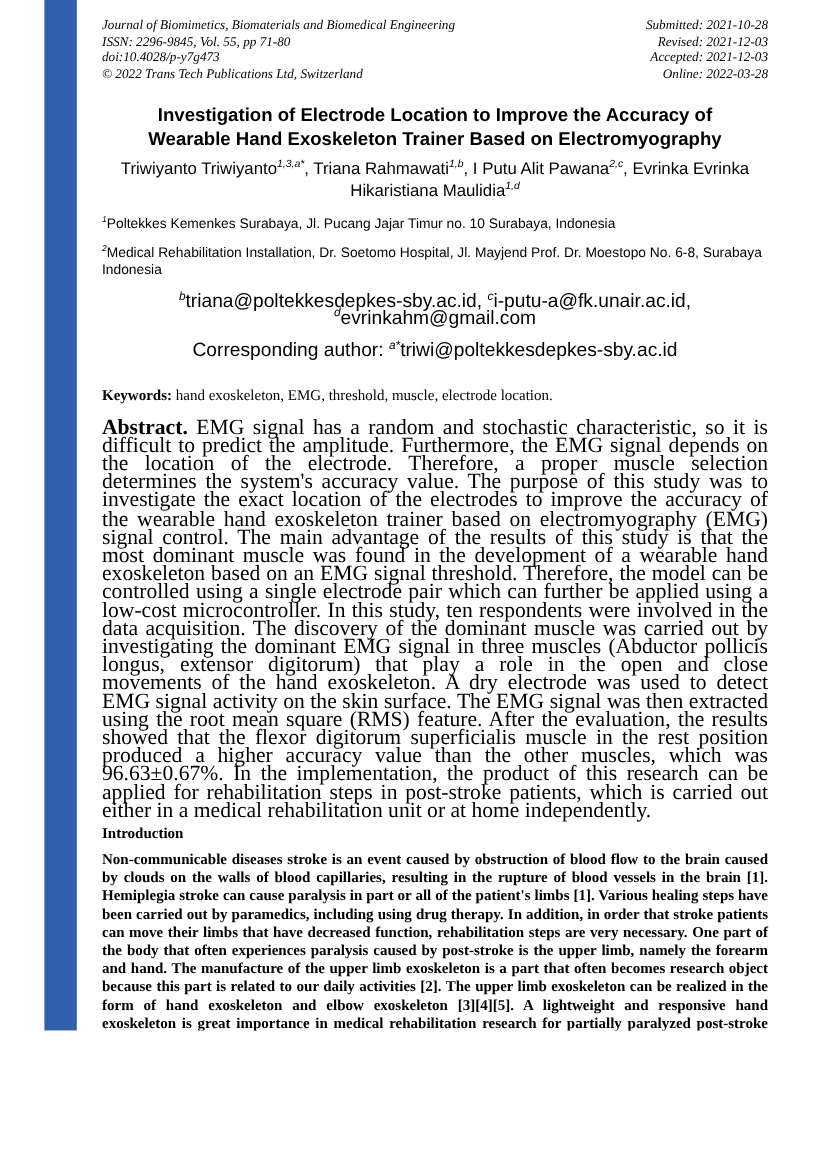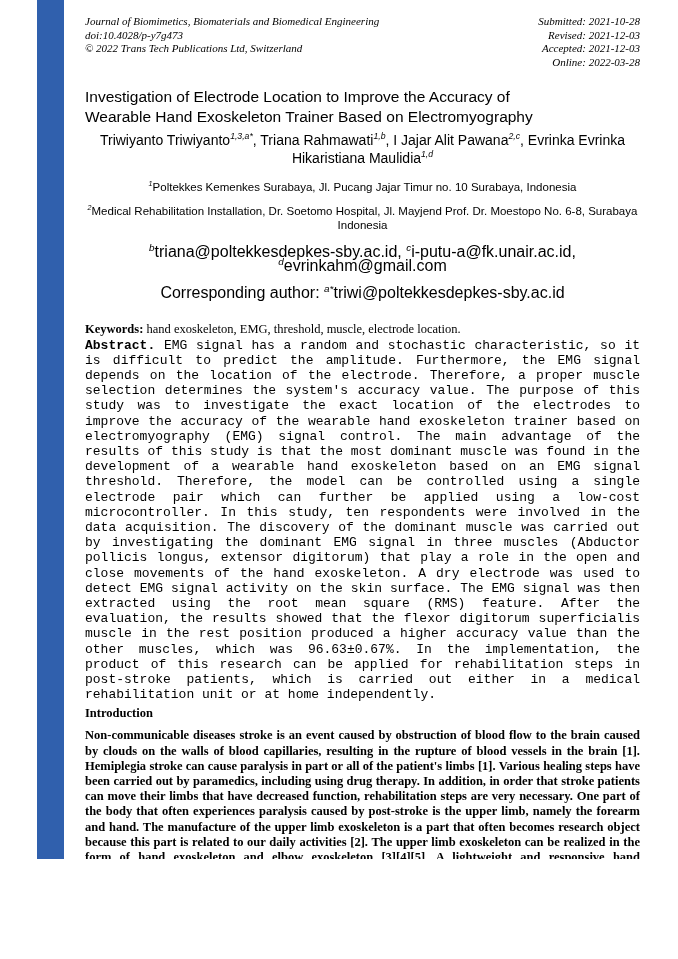--- a/index.html
+++ b/index.html
@@ -31,60 +31,59 @@
     justify-content: space-between;
     margin-top: 15px;
     font-style: italic;
     font-size: 11px;
     line-height: 13.5px;
   }
   .header-right { text-align: right; }
   .title {
     margin-top: 18px;
     font-family: "Liberation Sans", sans-serif;
-    font-weight: normal;
+    font-weight: bold;
     font-size: 15.5px;
     line-height: 20px;
-    text-align: left;
+    text-align: center;
   }
   .authors {
     margin-top: 5px;
     font-family: "Liberation Sans", sans-serif;
     font-size: 14px;
     line-height: 17.5px;
     text-align: center;
   }
   sup { font-size: 62%; vertical-align: super; line-height: 0; font-style: italic; }
   .affil {
     margin-top: 10px;
     font-family: "Liberation Sans", sans-serif;
     font-size: 11.5px;
     line-height: 14px;
-    text-align: center;
   }
   .affil-first { margin-top: 13px; }
   .emails, .corresponding {
     margin-top: 13px;
     font-family: "Liberation Sans", sans-serif;
     font-size: 16px;
     line-height: 14px;
     text-align: center;
   }
   .keywords {
     margin-top: 22px;
     font-size: 12.5px;
     line-height: 15.5px;
     text-align: left;
   }
   .bold { font-weight: bold; }
   .abstract {
-    font-size: 13px;
+    margin-top: 11px;
+    font-size: 18px;
     line-height: 15.2px;
     text-align: justify;
-    font-family: Liberation Mono, monospace;
   }
   .section-heading {
     margin-top: 4px;
     font-size: 12.5px;
     font-weight: bold;
   }
   .intro-text {
     margin-top: 7px;
     font-size: 12.5px;
     line-height: 15.2px;
@@ -95,37 +94,38 @@
 </head>
 <body>
 
 <div class="page">
   <div class="accent-bar" style="background: rgb(48, 96, 173);"></div>
   <div class="content">
 
     <div class="header">
       <div class="header-left">
         <div>Journal of Biomimetics, Biomaterials and Biomedical Engineering</div>
+        <div>ISSN: 2296-9845, Vol. 55, pp 71-80</div>
         <div>doi:10.4028/p-y7g473</div>
         <div>© 2022 Trans Tech Publications Ltd, Switzerland</div>
       </div>
       <div class="header-right">
         <div>Submitted: 2021-10-28</div>
         <div>Revised: 2021-12-03</div>
         <div>Accepted: 2021-12-03</div>
         <div>Online: 2022-03-28</div>
       </div>
     </div>
 
     <div class="title">
       <div>Investigation of Electrode Location to Improve the Accuracy of</div>
       <div>Wearable Hand Exoskeleton Trainer Based on Electromyography</div>
     </div>
 
-    <div class="authors"><span><span>Triwiyanto Triwiyanto</span><sup>1,3,a*</sup><span>, </span></span><span><span>Triana Rahmawati</span><sup>1,b</sup><span>, </span></span><span><span>I Jajar Alit Pawana</span><sup>2,c</sup><span>, </span></span><span><span>Evrinka Evrinka Hikaristiana Maulidia</span><sup>1,d</sup></span></div>
+    <div class="authors"><span><span>Triwiyanto Triwiyanto</span><sup>1,3,a*</sup><span>, </span></span><span><span>Triana Rahmawati</span><sup>1,b</sup><span>, </span></span><span><span>I Putu Alit Pawana</span><sup>2,c</sup><span>, </span></span><span><span>Evrinka Evrinka Hikaristiana Maulidia</span><sup>1,d</sup></span></div>
 
     <div class="affil affil-first"><sup>1</sup><span>Poltekkes Kemenkes Surabaya, Jl. Pucang Jajar Timur no. 10 Surabaya, Indonesia</span></div>
     <div class="affil"><sup>2</sup><span>Medical Rehabilitation Installation, Dr. Soetomo Hospital, Jl. Mayjend Prof. Dr. Moestopo No. 6-8, Surabaya Indonesia</span></div>
 
     <div class="emails"><sup>b</sup><span>triana@poltekkesdepkes-sby.ac.id</span><span>, </span><sup>c</sup><span>i-putu-a@fk.unair.ac.id</span><span>, </span><sup>d</sup><span>evrinkahm@gmail.com</span></div>
 
     <div class="corresponding"><span>Corresponding author: </span><sup>a*</sup><span>triwi@poltekkesdepkes-sby.ac.id</span></div>
 
     <div class="keywords"><span class="bold">Keywords:</span><span> hand exoskeleton, EMG, threshold, muscle, electrode location.</span></div>
 

